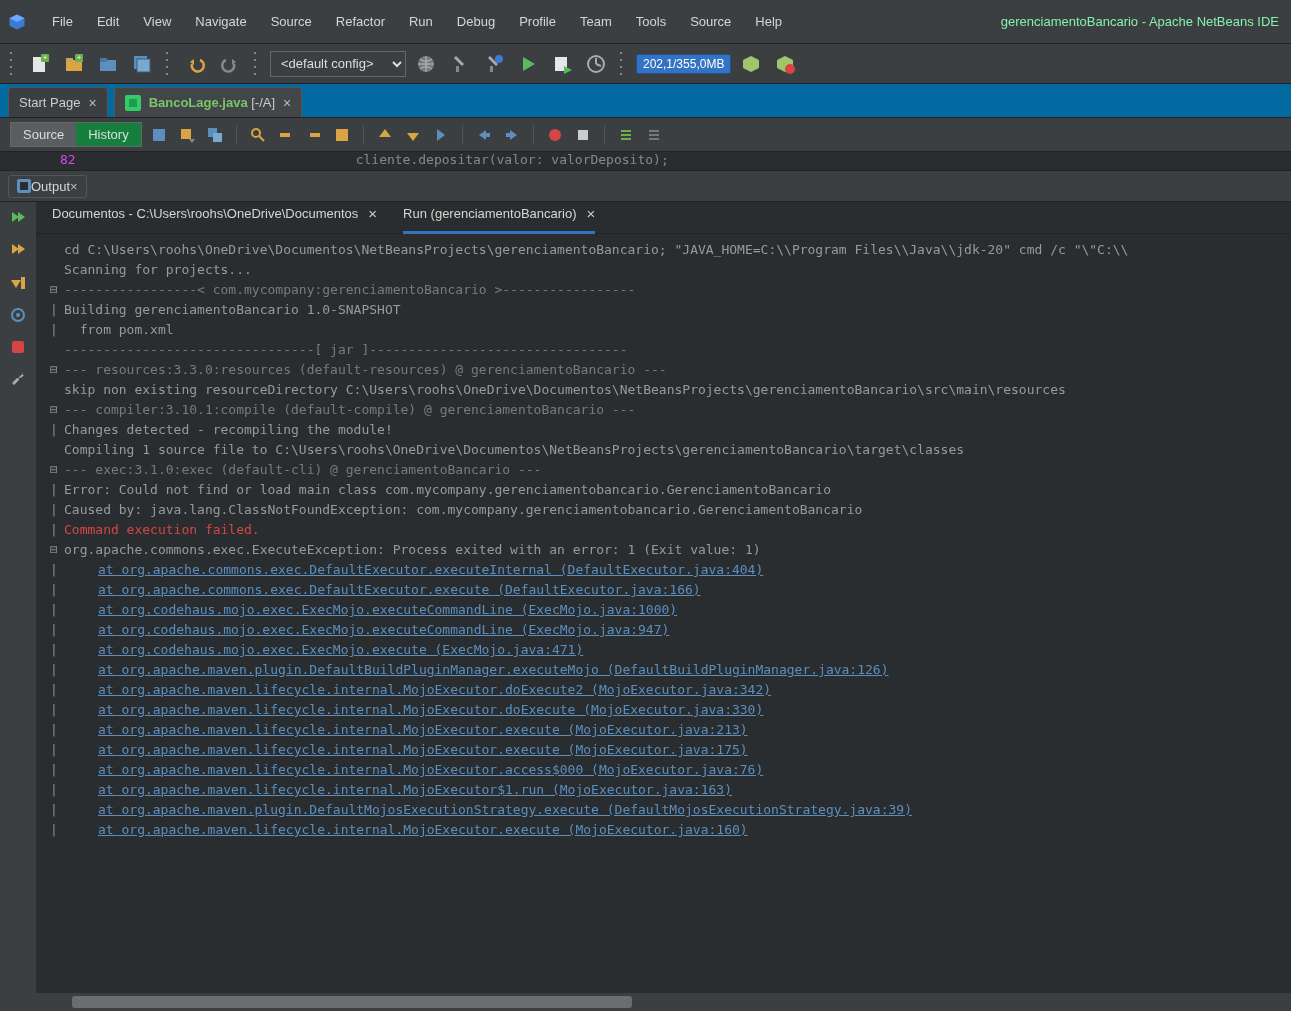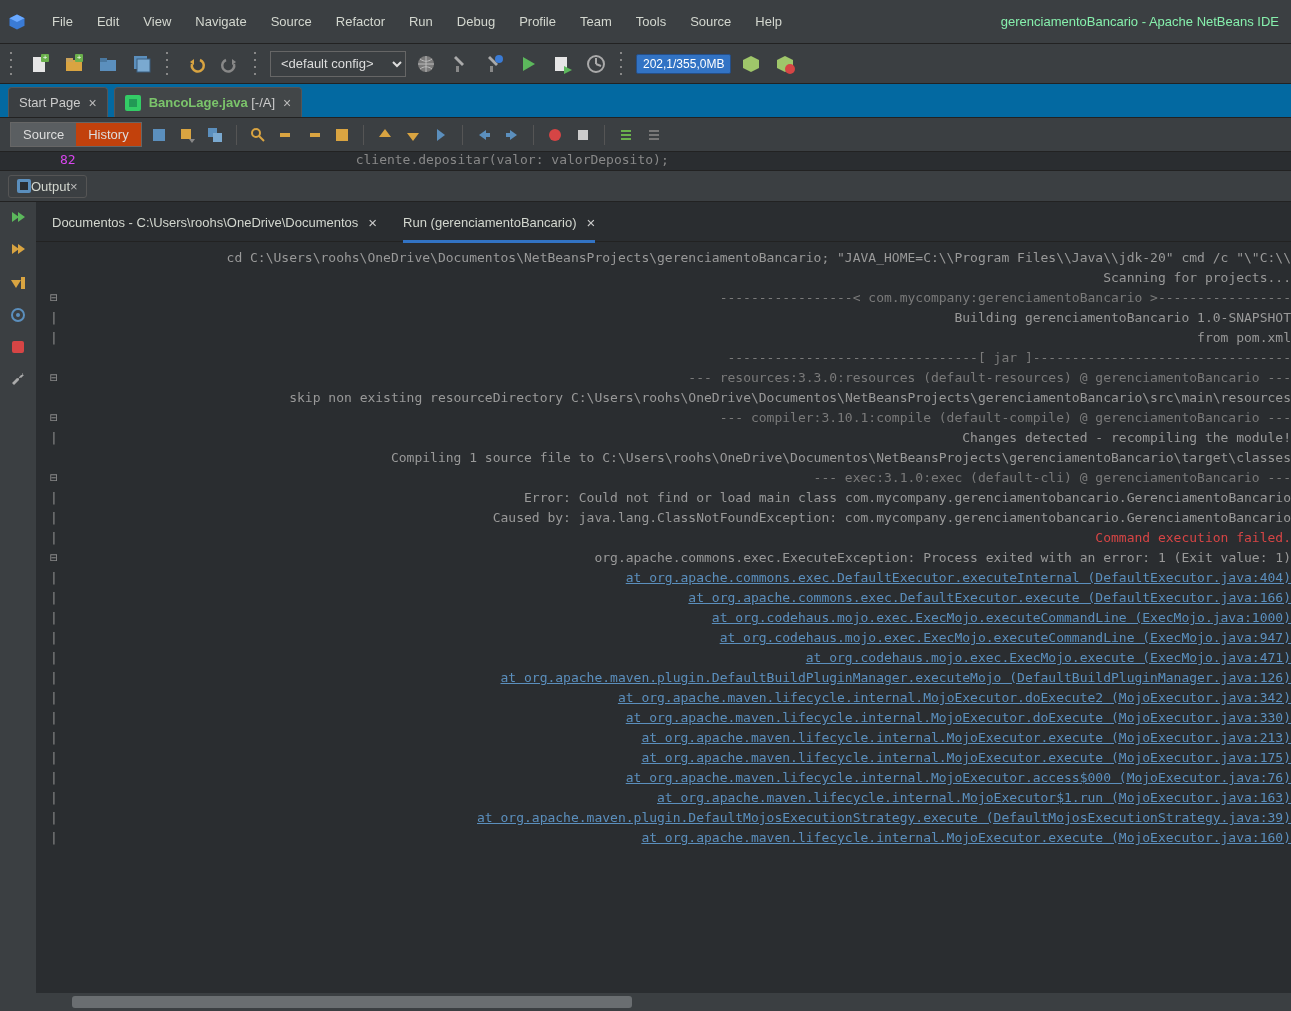--- a/index.html
+++ b/index.html
@@ -101,21 +101,21 @@
     background:#3b3f42;
     height:34px;
     display:flex; align-items:center;
     padding:0 10px; gap:6px;
     border-bottom:1px solid #222;
   }
   .seg {
     display:flex; border:1px solid #666;
   }
   .seg button {
-    background:#c2410c; color:#ddd; border:none;
+    background:#15803d; color:#ddd; border:none;
     padding:4px 12px; font-size:13px;
   }
   .seg button.active { background:#5a5e61; }
   .sub-icon {
     width:22px; height:22px;
     display:flex; align-items:center; justify-content:center;
   }
   
   .codesliver {
     background:#2a2d30; height:18px;
@@ -146,21 +146,21 @@
   .output-left {
     width:36px; background:#3b3f42;
     display:flex; flex-direction:column; align-items:center;
     padding-top:6px; gap:10px;
   }
   .output-left .obtn { width:22px; height:22px; display:flex; align-items:center; justify-content:center; }
   .output-main {
     flex:1; display:flex; flex-direction:column; min-width:0;
   }
   .output-subtabs {
-    height:40px; display:flex; align-items:flex-start; gap:26px;
+    height:32px; display:flex; align-items:flex-end; gap:26px;
     padding:0 16px;
     border-bottom:1px solid #222;
     background:#2a2d30;
   }
   .output-subtabs .subtab {
     display:flex; align-items:center; gap:10px;
     height:40px; position:relative;
     color:#d3d7cf;
   }
   .output-subtabs .subtab.active::after {
@@ -171,21 +171,21 @@
   .console {
     flex:1; overflow:auto;
     font-family:"Consolas","Menlo",monospace;
     font-size:13px; line-height:20px;
     padding:6px 0 6px 8px;
     white-space:pre;
     color:#999;
   }
   .console .row { display:flex; }
   .console .gutter { width:20px; flex:0 0 20px; text-align:center; color:#888; }
-  .console .txt { flex:1; white-space:pre;text-align:right; }
+  .console .txt { flex:1; white-space:pre; }
   .console .dim { color:#7a7a7a; }
   .console .err { color:#d64545; }
   .console .link { color:#5b8fbd; text-decoration:underline; cursor:pointer; }
   .console .pad { padding-left:34px; display:inline-block; }
   
   .hscroll {
     height:18px; background:#3b3f42;
     position:relative;
   }
   .hscroll .thumb {

